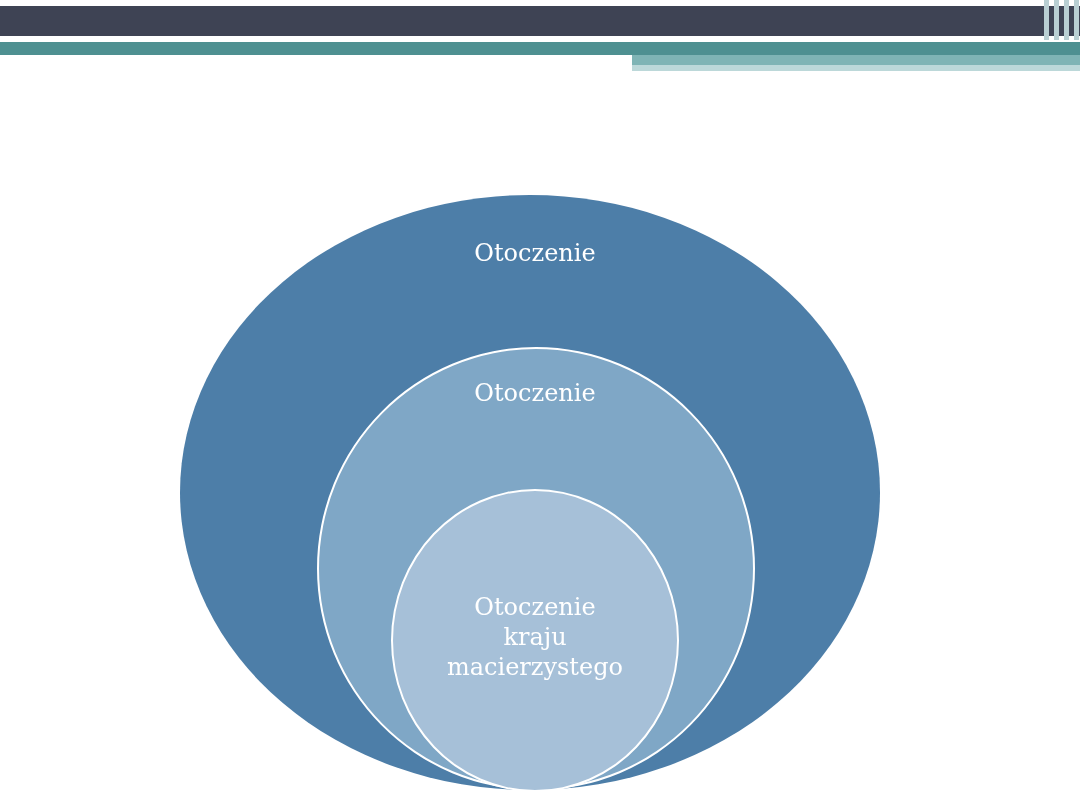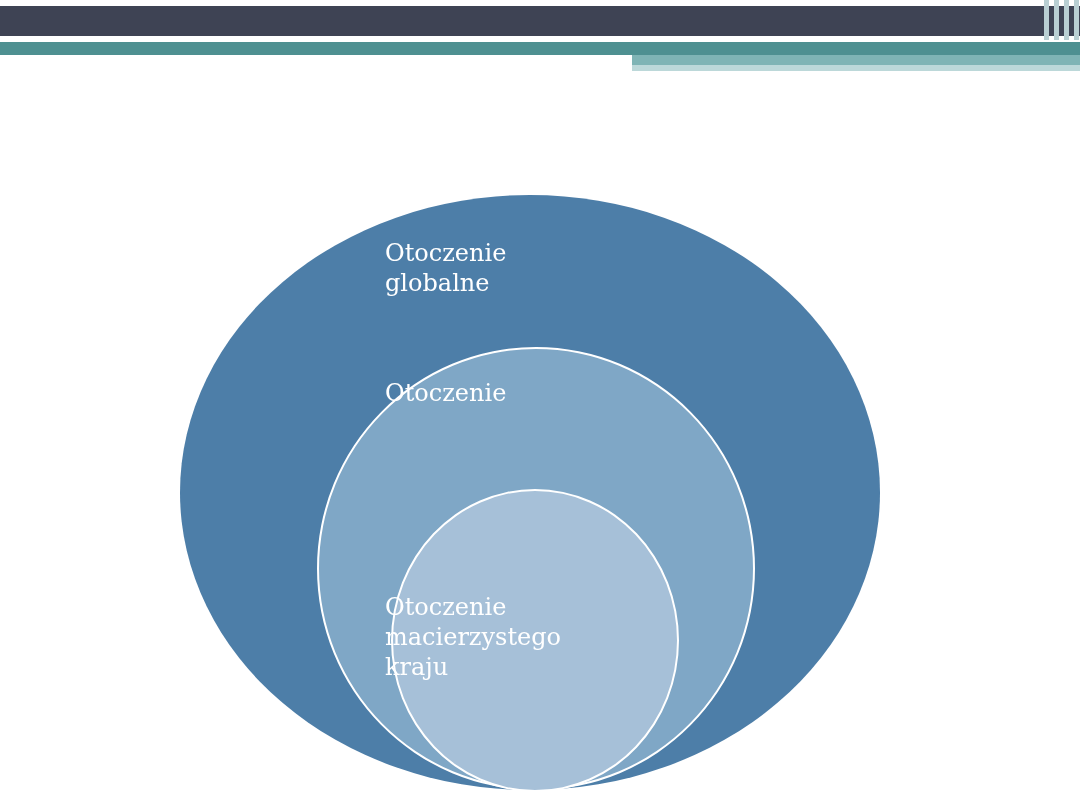--- a/index.html
+++ b/index.html
@@ -70,21 +70,21 @@
     z-index:2;
   }
   .ring.inner{
     left:391px;top:489px;width:288px;height:303px;
     background:var(--ellipse-inner);
     border:2px solid #fff;
     z-index:3;
   }
   .label{
     position:absolute;left:385px;width:300px;
-    color:var(--label-text);
+    text-align:center;color:var(--label-text);
     font-size:24px;line-height:30px;
     z-index:4;
   }
   .label span{display:block;}
   .label-outer{top:238px;}
   .label-middle{top:378px;}
   .label-inner{top:592px;}
 </style>
 </head>
 <body>
@@ -98,27 +98,26 @@
   <div class="hdr-step2"></div>
 
   <div class="diagram">
 
     <div class="ring outer"></div>
     <div class="ring middle"></div>
     <div class="ring inner"></div>
 
     <div class="label label-outer">
       <span>Otoczenie</span>
-      <span>globalne</span>
     </div>
 
     <div class="label label-middle">
       <span>Otoczenie</span>
     </div>
 
     <div class="label label-inner">
       <span>Otoczenie</span>
+      <span>kraju</span>
       <span>macierzystego</span>
-      <span>kraju</span>
     </div>
 
   </div>
 </div>
 
 </body></html>

